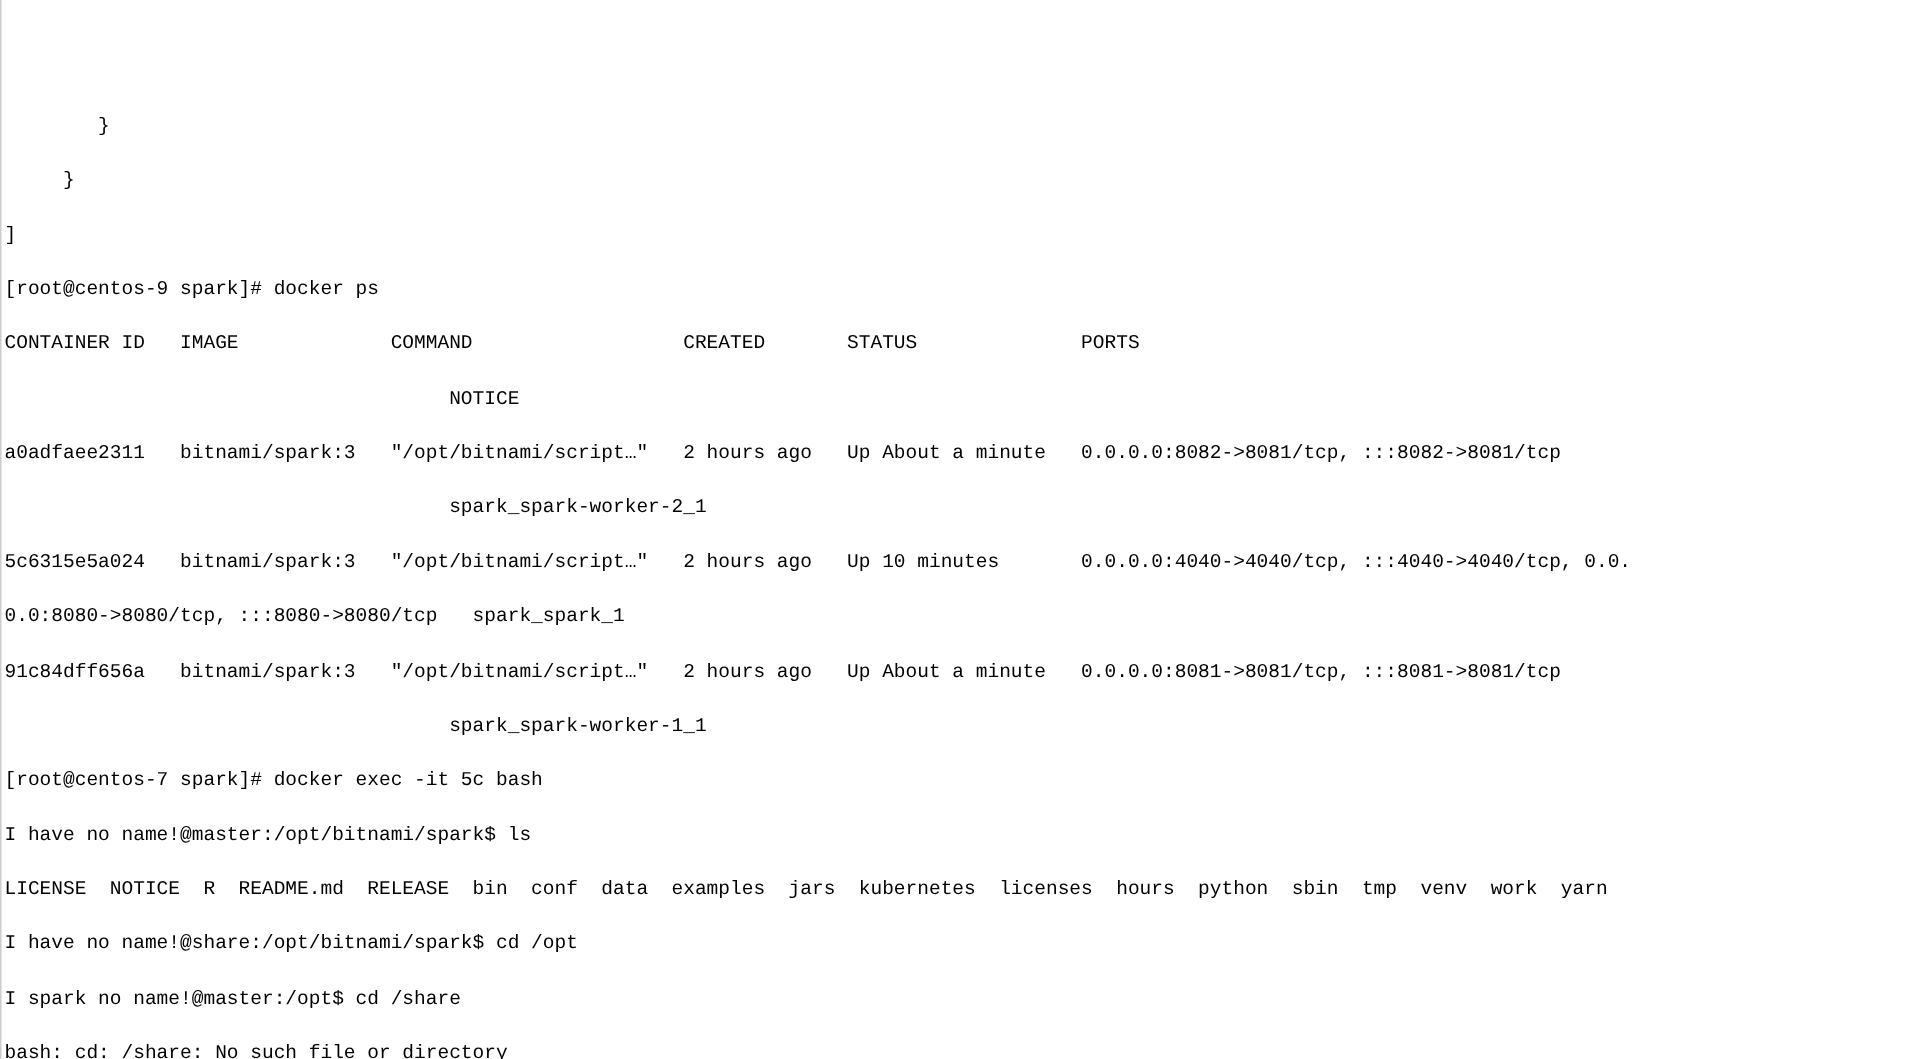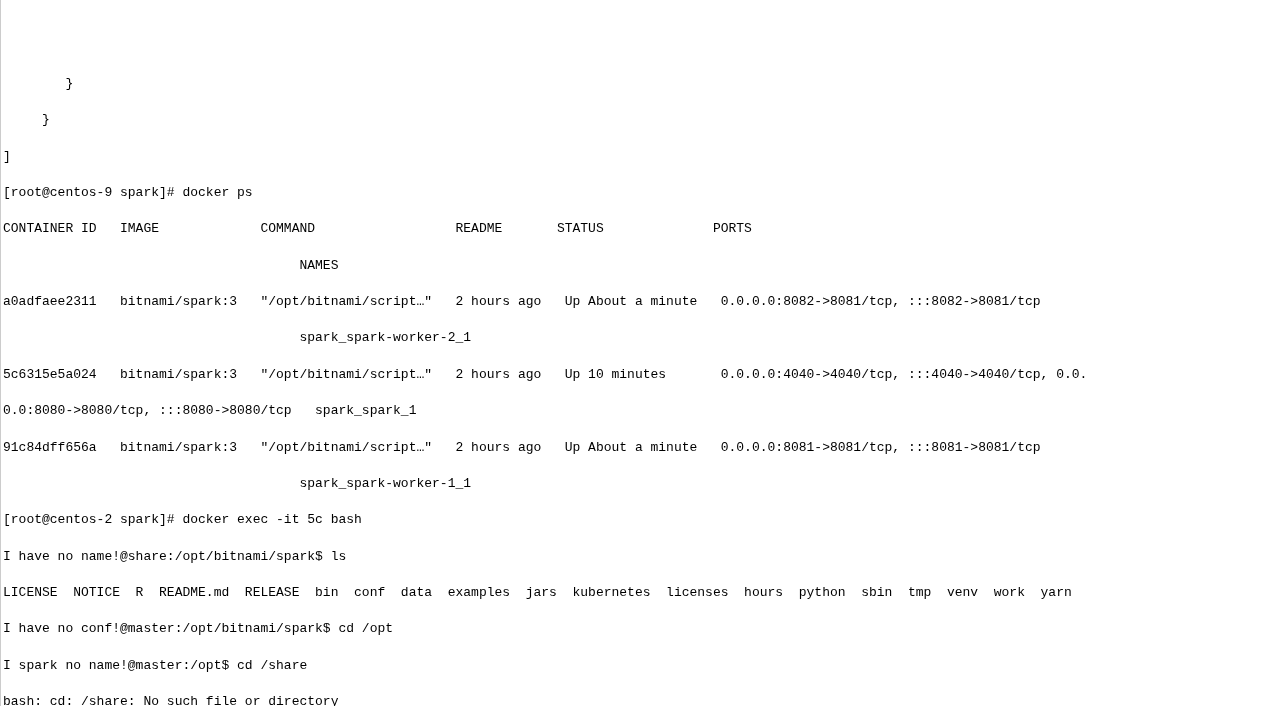--- a/index.html
+++ b/index.html
@@ -24,32 +24,32 @@
   </style>
 </head>
 <body>
 
 
 
 <span class="line">        }</span>
 <span class="line">     }</span>
 <span class="line">]</span>
 <span class="line">[root@centos-9 spark]# docker ps</span>
-<span class="line">CONTAINER ID   IMAGE             COMMAND                  README       STATUS              PORTS</span>
-<span class="line">                                      NAMES</span>
+<span class="line">CONTAINER ID   IMAGE             COMMAND                  CREATED       STATUS              PORTS</span>
+<span class="line">                                      NOTICE</span>
 <span class="line">a0adfaee2311   bitnami/spark:3   "/opt/bitnami/script…"   2 hours ago   Up About a minute   0.0.0.0:8082-&gt;8081/tcp, :::8082-&gt;8081/tcp</span>
 <span class="line">                                      spark_spark-worker-2_1</span>
 <span class="line">5c6315e5a024   bitnami/spark:3   "/opt/bitnami/script…"   2 hours ago   Up 10 minutes       0.0.0.0:4040-&gt;4040/tcp, :::4040-&gt;4040/tcp, 0.0.</span>
 <span class="line">0.0:8080-&gt;8080/tcp, :::8080-&gt;8080/tcp   spark_spark_1</span>
 <span class="line">91c84dff656a   bitnami/spark:3   "/opt/bitnami/script…"   2 hours ago   Up About a minute   0.0.0.0:8081-&gt;8081/tcp, :::8081-&gt;8081/tcp</span>
 <span class="line">                                      spark_spark-worker-1_1</span>
-<span class="line">[root@centos-2 spark]# docker exec -it 5c bash</span>
-<span class="line">I have no name!@share:/opt/bitnami/spark$ ls</span>
+<span class="line">[root@centos-7 spark]# docker exec -it 5c bash</span>
+<span class="line">I have no name!@master:/opt/bitnami/spark$ ls</span>
 <span class="line">LICENSE  NOTICE  R  README.md  RELEASE  bin  conf  data  examples  jars  kubernetes  licenses  hours  python  sbin  tmp  venv  work  yarn</span>
-<span class="line">I have no conf!@master:/opt/bitnami/spark$ cd /opt</span>
+<span class="line">I have no name!@share:/opt/bitnami/spark$ cd /opt</span>
 <span class="line">I spark no name!@master:/opt$ cd /share</span>
 <span class="line">bash: cd: /share: No such file or directory</span>
 
 
 
 
 
 
 
 

